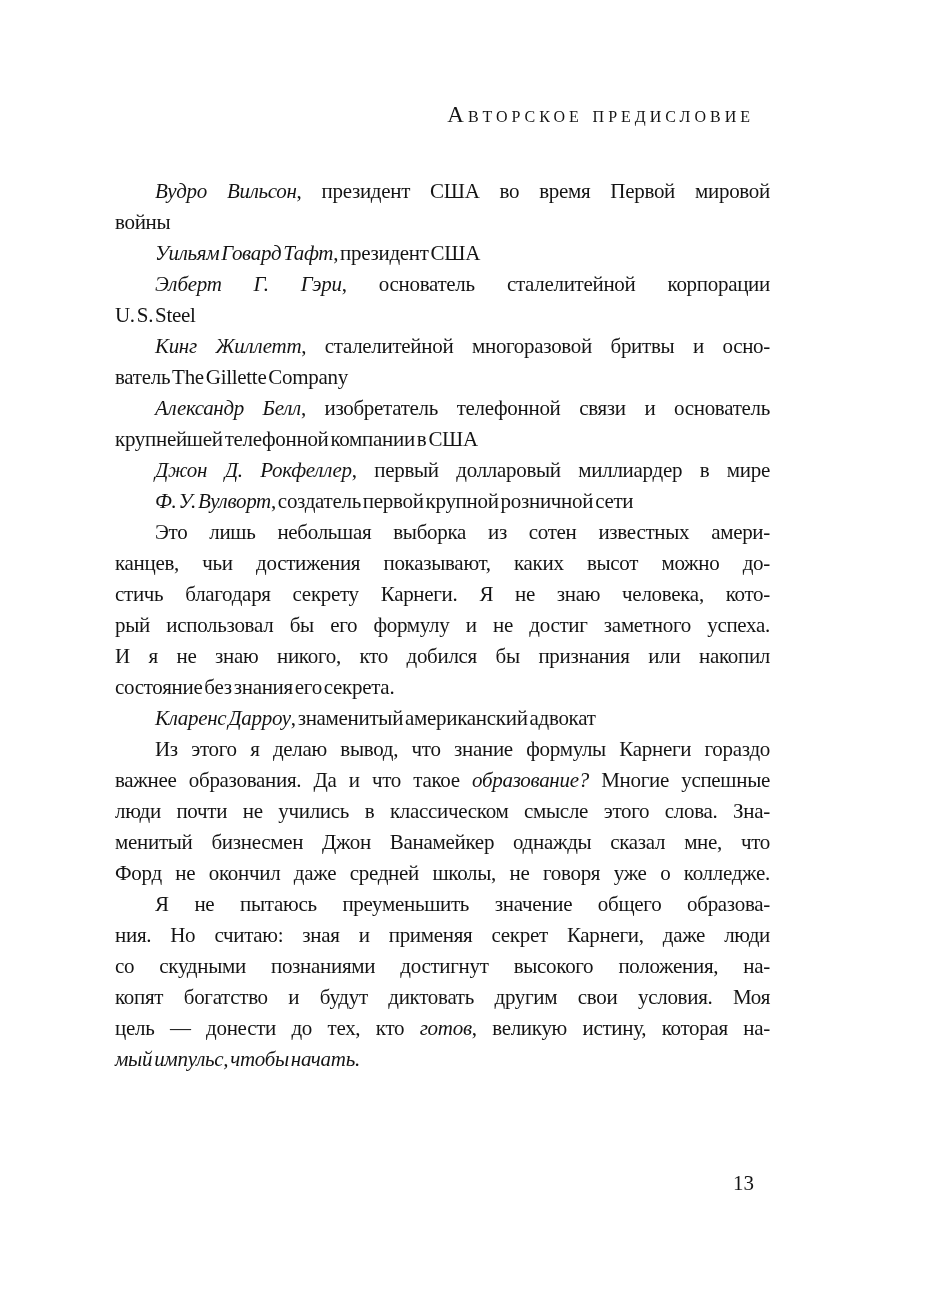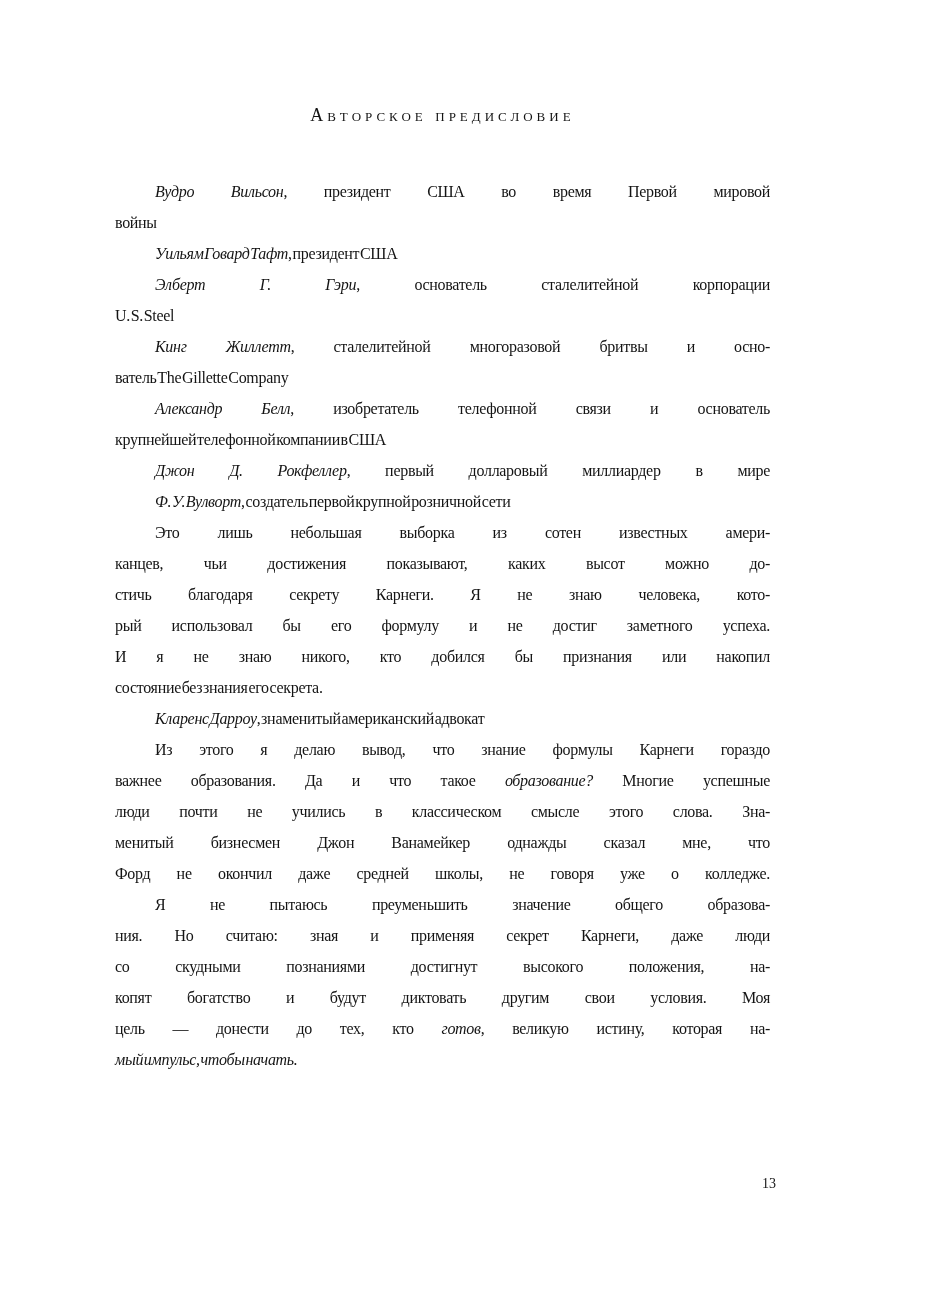--- a/index.html
+++ b/index.html
@@ -16,57 +16,57 @@
     font-family: "Liberation Serif", "DejaVu Serif", serif;
     overflow: hidden;
   }
   .text-block {
     position: absolute;
     left: 115px;
     top: 100px;
     width: 655px;
   }
   .chapter-heading {
-    margin: 0 0 46px 0;
-    text-align: center;
-    font-size: 18px;
+    margin: 0 16px 46px 0;
+    text-align: right;
+    font-size: 23px;
     line-height: 30px;
     font-weight: normal;
     font-variant: small-caps;
     letter-spacing: 4px;
   }
   .paragraph {
     margin: 0;
   }
   .line {
-    font-size: 16px;
+    font-size: 21px;
     line-height: 31px;
     letter-spacing: -0.3px;
     word-spacing: -3px;
     text-align: left;
     font-family: Liberation Serif, serif;
   }
   .line.justify {
     text-align: justify;
     text-align-last: justify;
   }
   .line.indent {
     padding-left: 40px;
   }
   .italic {
     font-style: italic;
     text-align: center;
   }
   .page-number {
     position: absolute;
-    left: 121px;
+    left: 99px;
     top: 1168px;
     width: 655px;
     text-align: right;
-    font-size: 14px;
+    font-size: 21px;
     line-height: 31px;
   }
 </style>
 </head>
 <body>
 
 <div class="page" style="--bg: #ffffff; --fg: #141414;">
   <div class="text-block">
     <h1 class="chapter-heading">Авторское предисловие</h1>
     <div>

